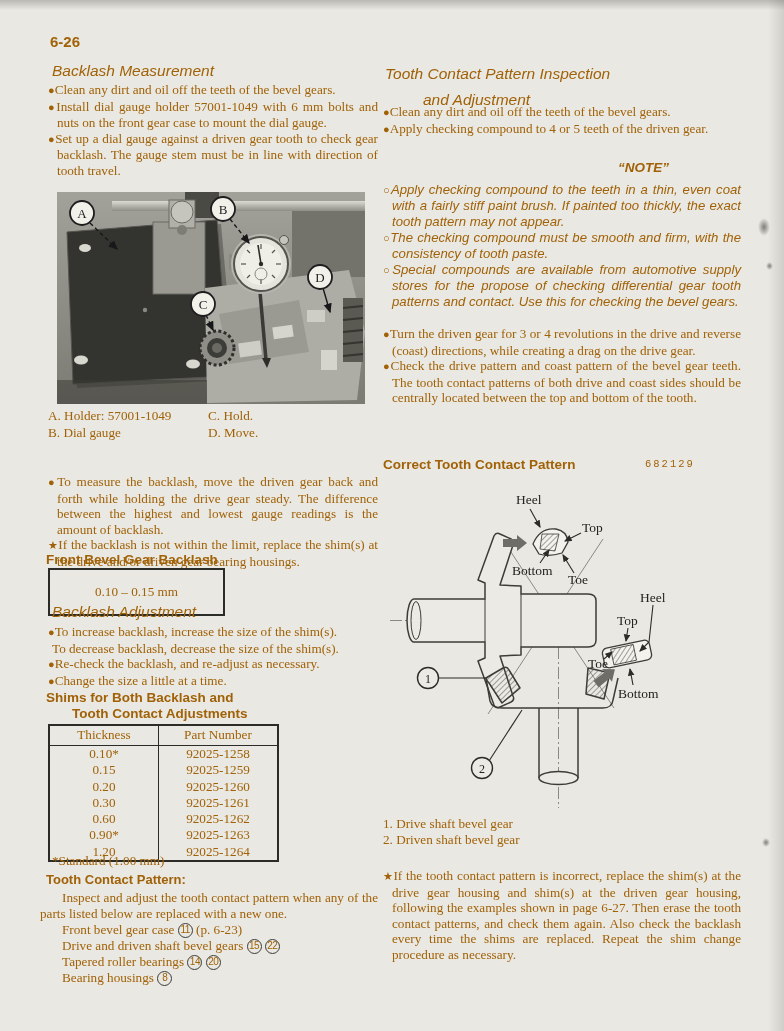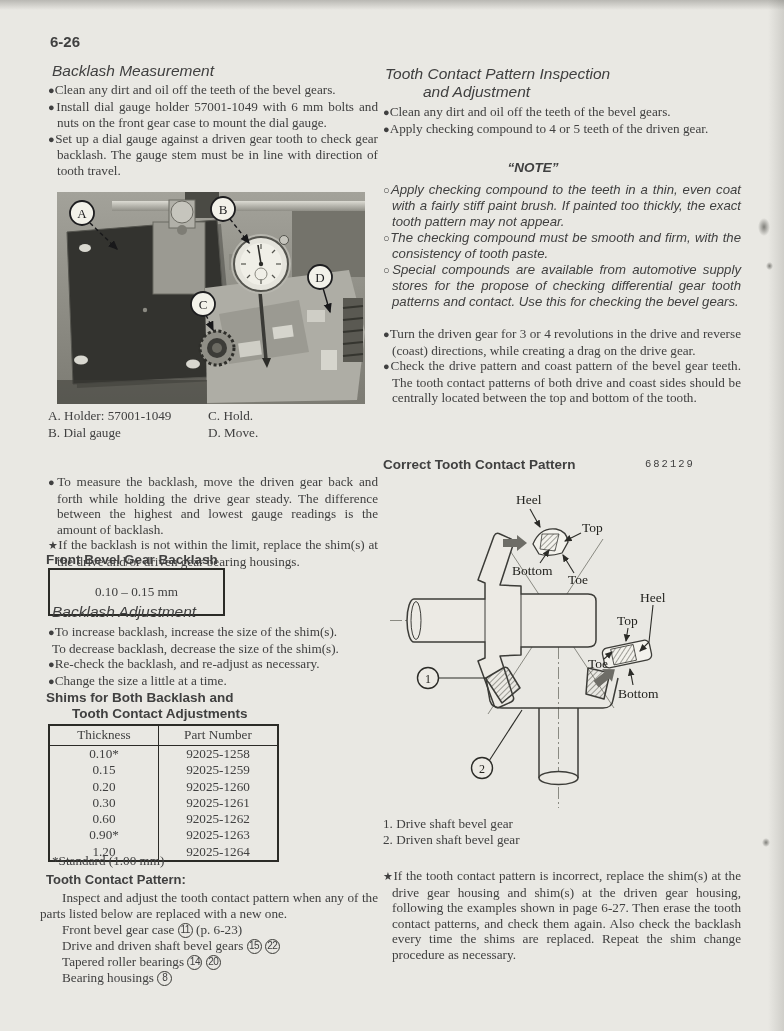--- a/index.html
+++ b/index.html
@@ -1,17 +1,17 @@
 <!DOCTYPE html>
 <html><head>
 <meta charset="utf-8">
 <style>
   html,body{margin:0;padding:0;background:#9a9a96;}
   .page{position:relative;width:784px;height:1031px;background:#e9e8e3;overflow:hidden;
-        font-family:"Liberation Serif",serif;color:#404040;}
+        font-family:"Liberation Serif",serif;color:#a16207;}
   .page-top-shade{position:absolute;left:0;top:0;width:784px;height:10px;
         background:linear-gradient(180deg,rgba(60,60,55,.28),rgba(60,60,55,0));}
   .page-right-shade{position:absolute;right:0;top:0;width:16px;height:1031px;
         background:linear-gradient(270deg,rgba(50,50,45,.14),rgba(50,50,45,0));}
   .smudge{position:absolute;background:radial-gradient(closest-side,rgba(40,40,35,.55),rgba(40,40,35,0));}
   .blk{position:absolute;}
   .body{font-size:13.2px;line-height:15.6px;text-align:justify;}
   .item{padding-left:9px;text-indent:-9px;}
   .item.noindent{text-indent:0;padding-left:0;}
   .marker{font-size:11px;}
@@ -227,29 +227,29 @@
   <div class="blk body indent1" style="left:40px;top:890px;width:338px;">Inspect and adjust the tooth contact pattern when any of the parts listed below are replaced with a new one.</div>
   <div class="blk body" style="left:62px;top:922px;width:316px;text-align:left;">
     <div><span>Front bevel gear case</span> <span class="circ">11</span> <span>(p. 6-23)</span></div>
     <div><span>Drive and driven shaft bevel gears</span> <span class="circ">15</span> <span class="circ">22</span></div>
     <div><span>Tapered roller bearings</span> <span class="circ">14</span> <span class="circ">20</span></div>
     <div><span>Bearing housings</span> <span class="circ">8</span></div>
   </div>
 
   <div class="blk h-italic" style="left:385px;top:65px;">
     <div>Tooth Contact Pattern Inspection</div>
-    <div style="padding-left:38px;">and Adjustment</div>
+    <div style="padding-left:38px;margin-top:8px;">and Adjustment</div>
   </div>
 
   <div class="blk body" style="left:383px;top:104px;width:358px;">
     <div class="item"><span class="marker">●</span><span>Clean any dirt and oil off the teeth of the bevel gears.</span></div>
     <div class="item"><span class="marker">●</span><span>Apply checking compound to 4 or 5 teeth of the driven gear.</span></div>
   </div>
 
-  <div class="blk note-head" style="left:383px;top:160px;width:300px;">“NOTE”</div>
+  <div class="blk note-head" style="left:369px;top:160px;width:300px;text-align:right;">“NOTE”</div>
 
   <div class="blk note-text" style="left:383px;top:182px;width:358px;">
     <div class="item"><span class="marker">○</span><span>Apply checking compound to the teeth in a thin, even coat with a fairly stiff paint brush.  If painted too thickly, the exact tooth pattern may not appear.</span></div>
     <div class="item"><span class="marker">○</span><span>The checking compound must be smooth and firm, with the consistency of tooth paste.</span></div>
     <div class="item"><span class="marker">○</span><span>Special compounds are available from automotive supply stores for the propose of checking differential gear tooth patterns and contact.  Use this for checking the bevel gears.</span></div>
   </div>
 
   <div class="blk body" style="left:383px;top:326px;width:358px;">
     <div class="item"><span class="marker">●</span><span>Turn the driven gear for 3 or 4 revolutions in the drive and reverse (coast) directions, while creating a drag on the drive gear.</span></div>
     <div class="item"><span class="marker">●</span><span>Check the drive pattern and coast pattern of the bevel gear teeth.  The tooth contact patterns of both drive and coast sides should be centrally located between the top and bottom of the tooth.</span></div>

